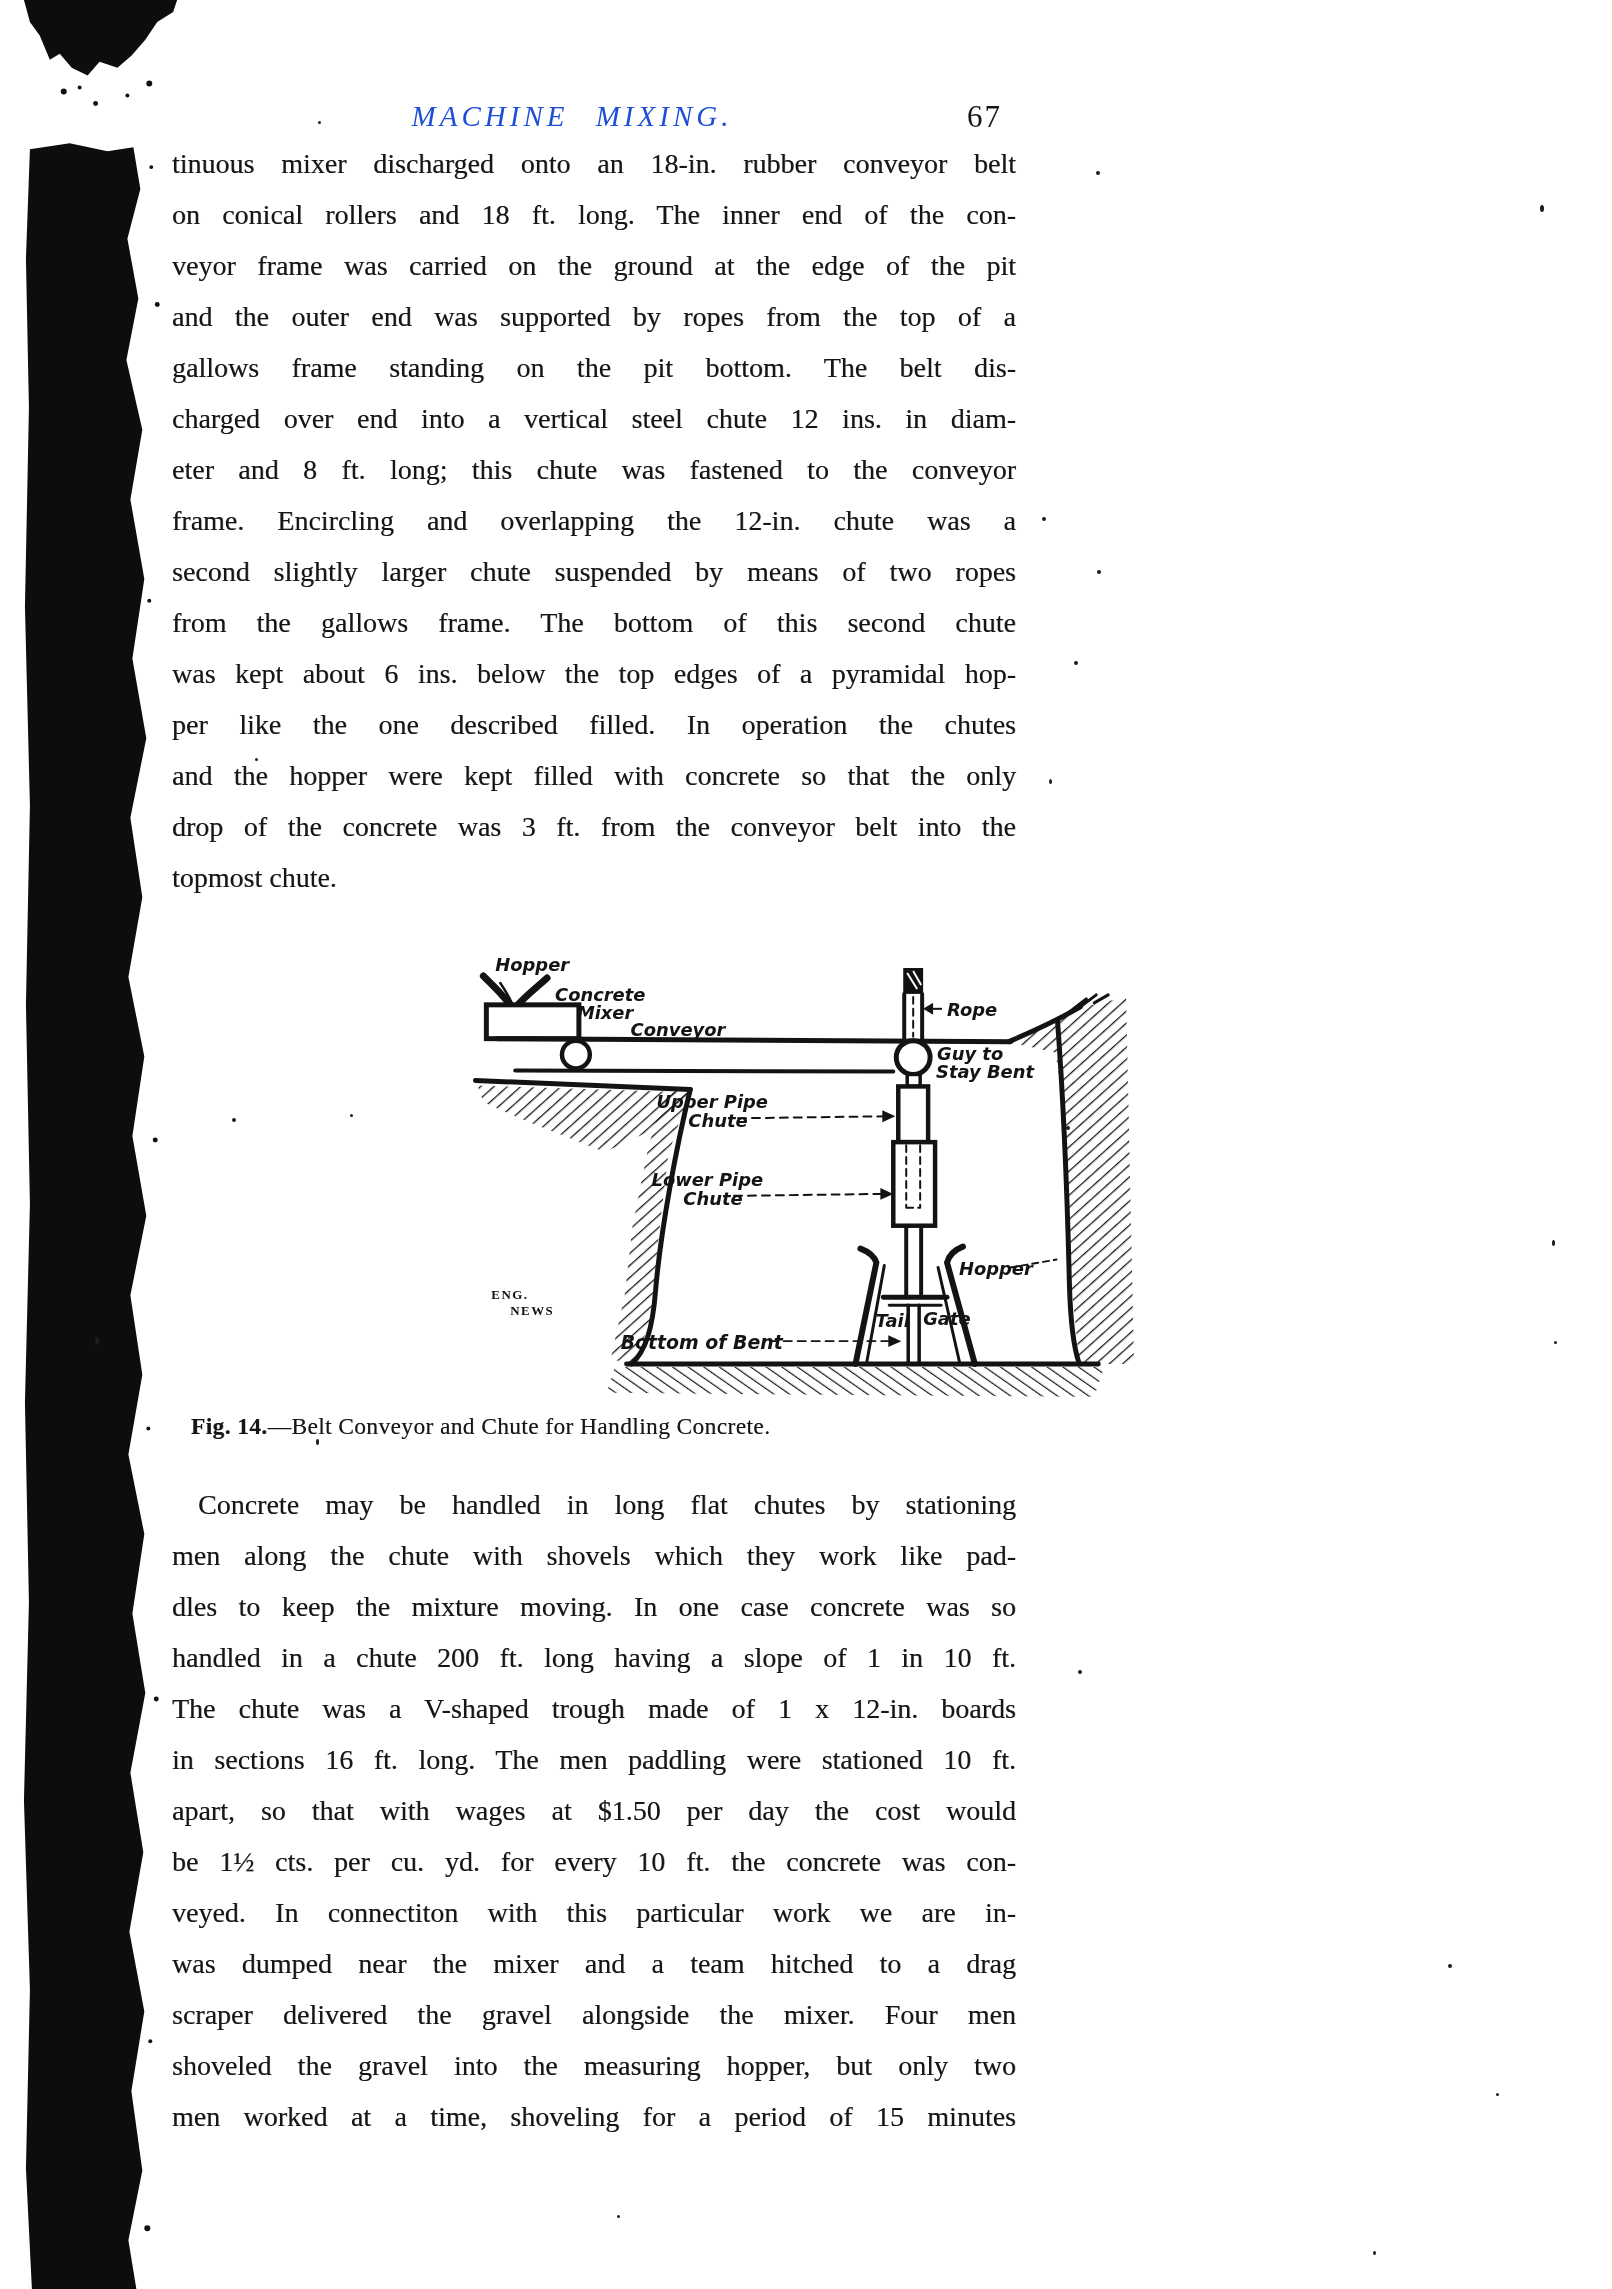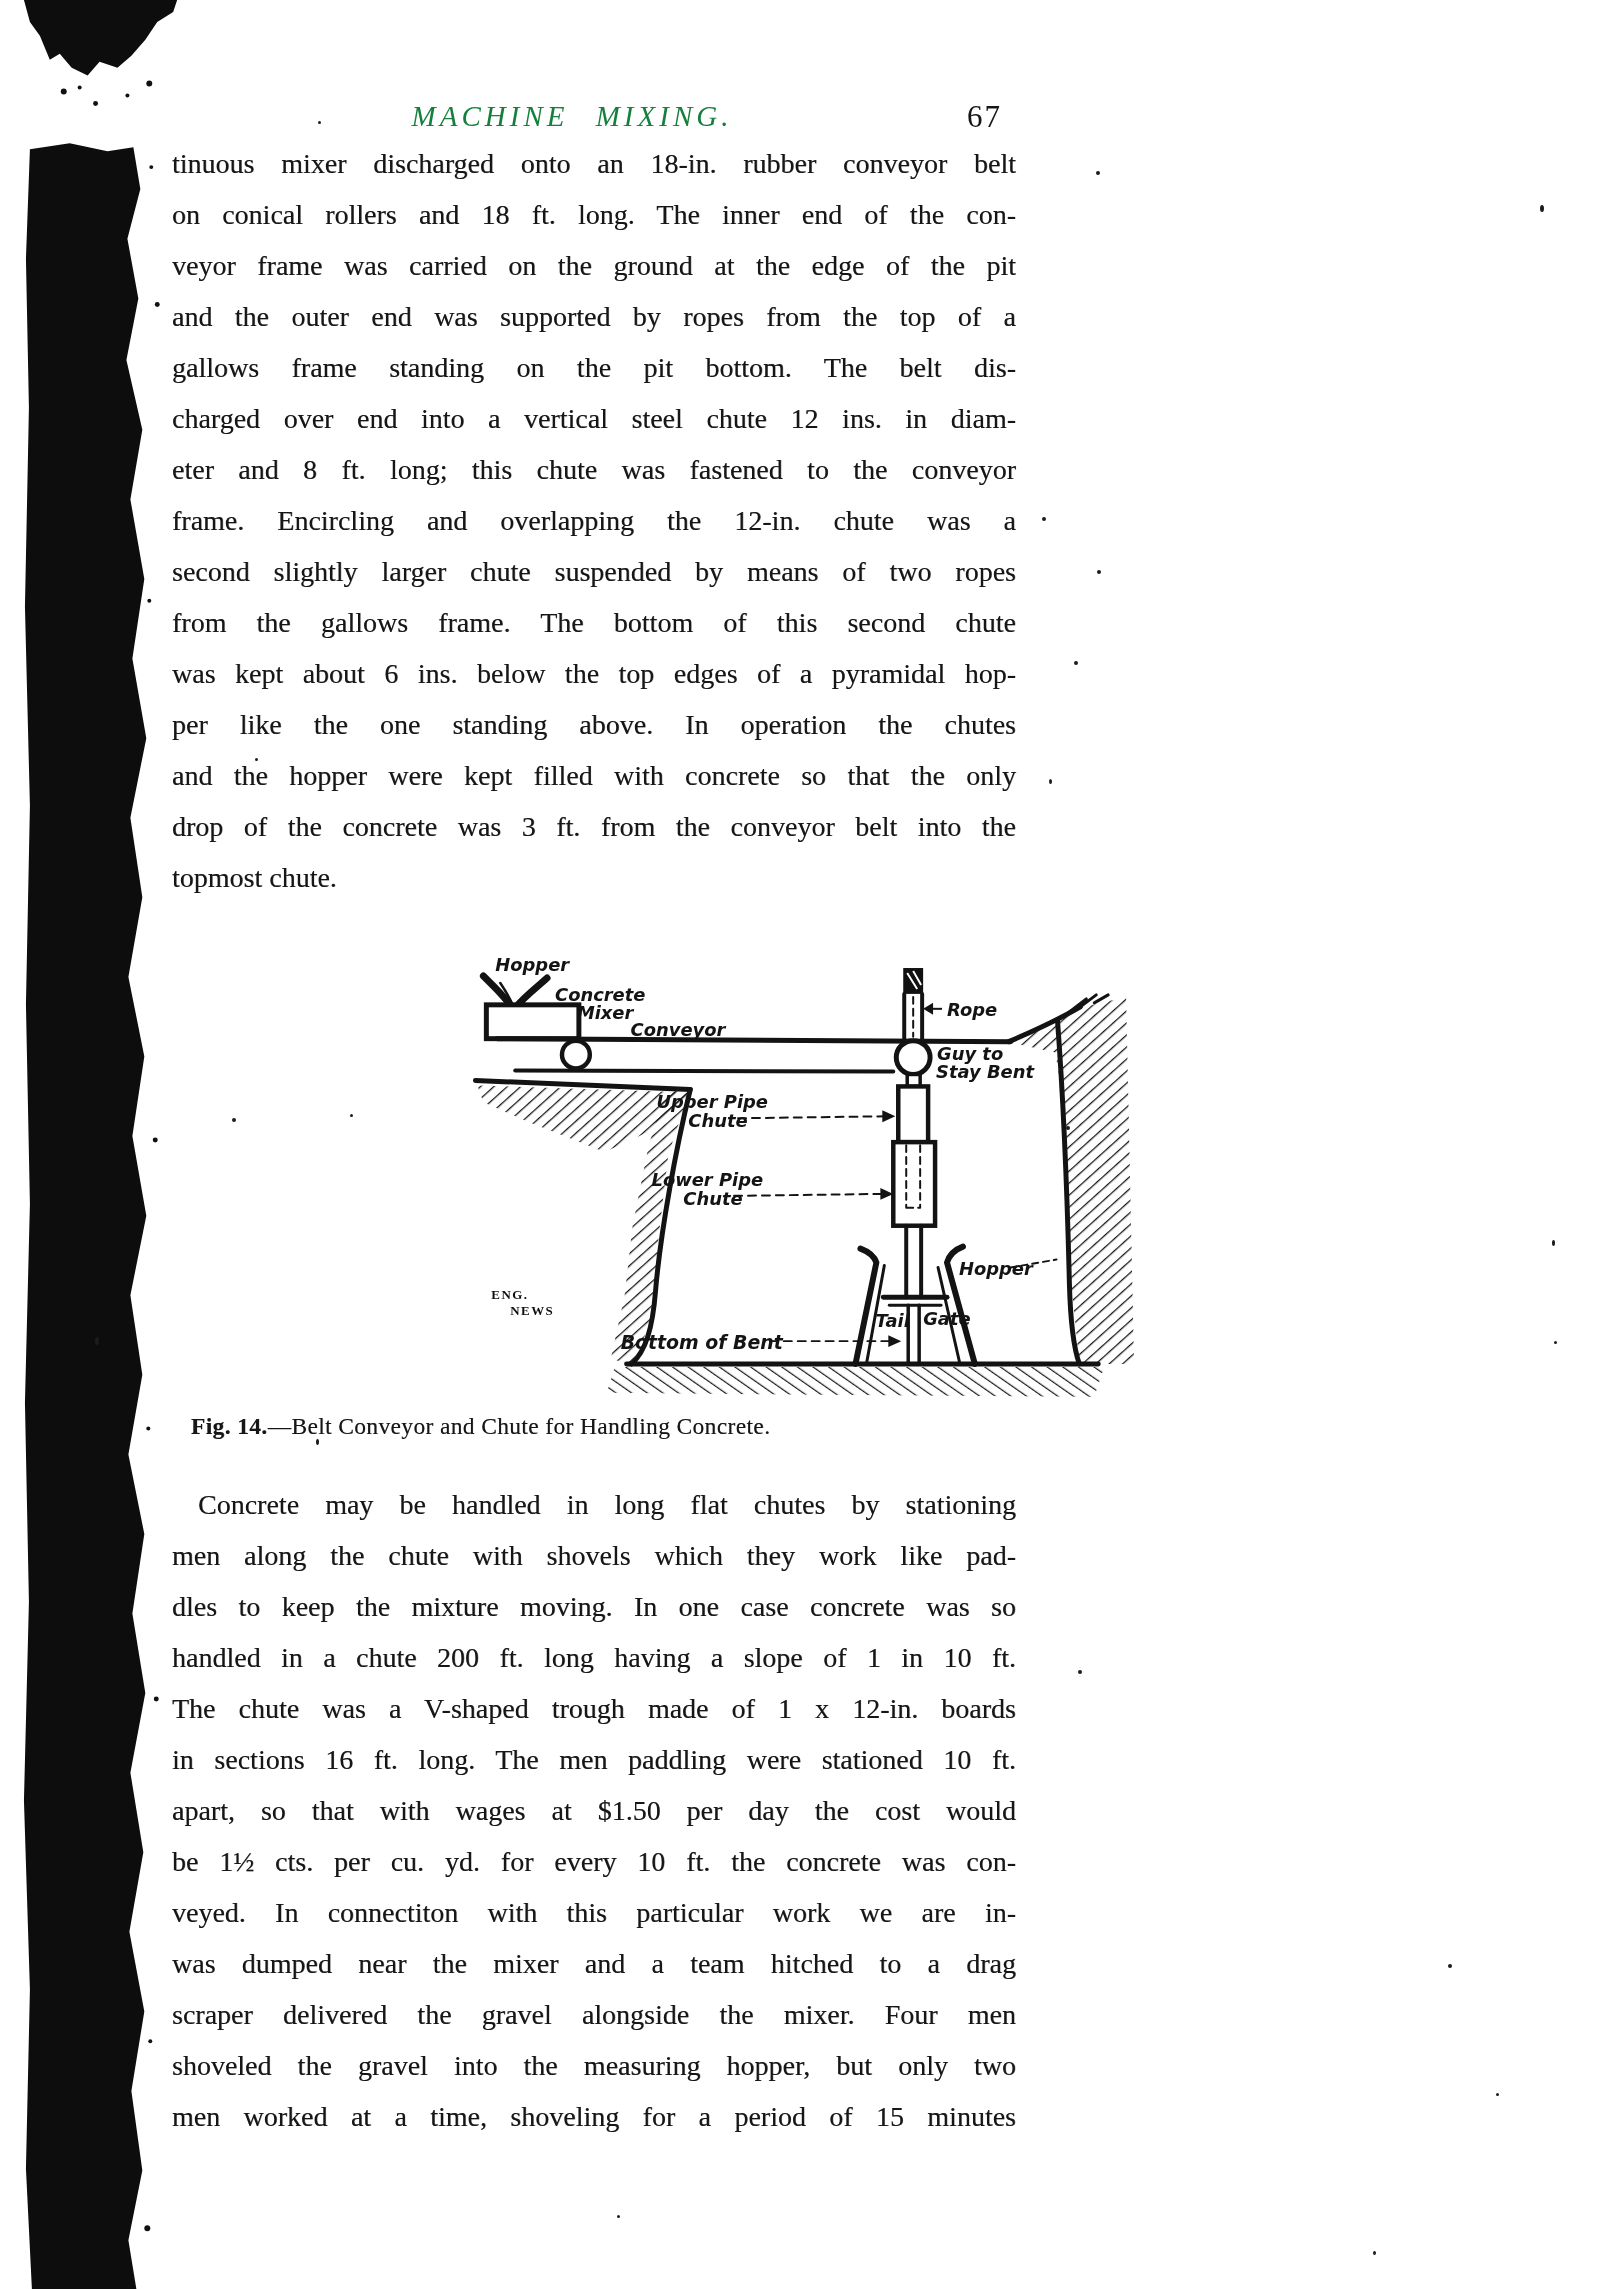--- a/index.html
+++ b/index.html
@@ -5,21 +5,21 @@
   html, body { margin: 0; padding: 0; background: #ffffff; }
   .page {
     position: relative; width: 1613px; height: 2289px;
     background: #ffffff; overflow: hidden;
     font-family: "Liberation Serif", serif; color: #161616;
   }
   .gutter { position: absolute; left: 0; top: 0; }
   .running-title {
     position: absolute; left: 174px; width: 796px; top: 100px;
     text-align: center; font-style: italic; font-size: 29px;
-    letter-spacing: 4px; word-spacing: 16px; color: #15803d;
+    letter-spacing: 4px; word-spacing: 16px; color: #1d4ed8;
   }
   .page-number { position: absolute; left: 943px; top: 99px; font-size: 31px; letter-spacing: 2px; margin-left: 24px; }
   .para { position: absolute; left: 172px; width: 844px; font-size: 28px; line-height: 51px; }
   .p1 { top: 138px; }
   .p2 { top: 1479px; }
   .tline {
     text-align: justify; text-align-last: justify;
     text-shadow: 0.4px 0.4px 0 rgba(20,20,20,0.5);
   }
   .p1 .tline:last-child { text-align-last: left; }
@@ -75,21 +75,21 @@
       <div class="tline">on conical rollers and 18 ft. long. The inner end of the con-</div>
       <div class="tline">veyor frame was carried on the ground at the edge of the pit</div>
       <div class="tline">and the outer end was supported by ropes from the top of a</div>
       <div class="tline">gallows frame standing on the pit bottom. The belt dis-</div>
       <div class="tline">charged over end into a vertical steel chute 12 ins. in diam-</div>
       <div class="tline">eter and 8 ft. long; this chute was fastened to the conveyor</div>
       <div class="tline">frame. Encircling and overlapping the 12-in. chute was a</div>
       <div class="tline">second slightly larger chute suspended by means of two ropes</div>
       <div class="tline">from the gallows frame. The bottom of this second chute</div>
       <div class="tline">was kept about 6 ins. below the top edges of a pyramidal hop-</div>
-      <div class="tline">per like the one standing above. In operation the chutes</div>
+      <div class="tline">per like the one described filled. In operation the chutes</div>
       <div class="tline">and the hopper were kept filled with concrete so that the only</div>
       <div class="tline">drop of the concrete was 3 ft. from the conveyor belt into the</div>
       <div class="tline">topmost chute.</div>
     </div>
 
   <figure class="fig">
     <svg width="786" height="458" viewBox="0 0 790 460">
       <defs>
         <pattern id="hA" width="9" height="9" patternUnits="userSpaceOnUse" patternTransform="rotate(48)">
           <line x1="0" y1="0" x2="0" y2="9" stroke="#181818" stroke-width="2.6"></line>

